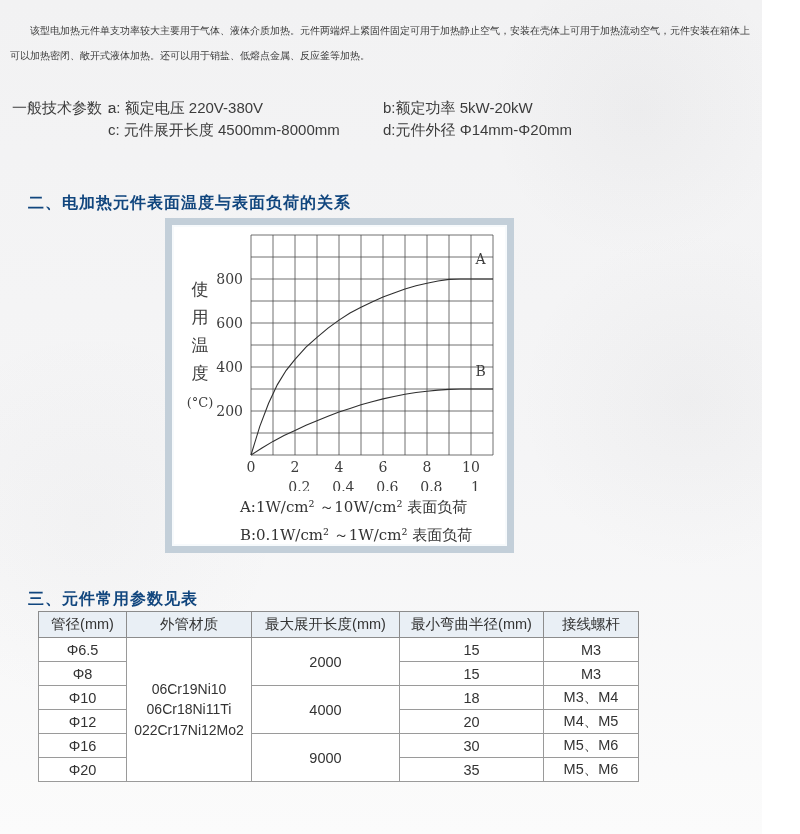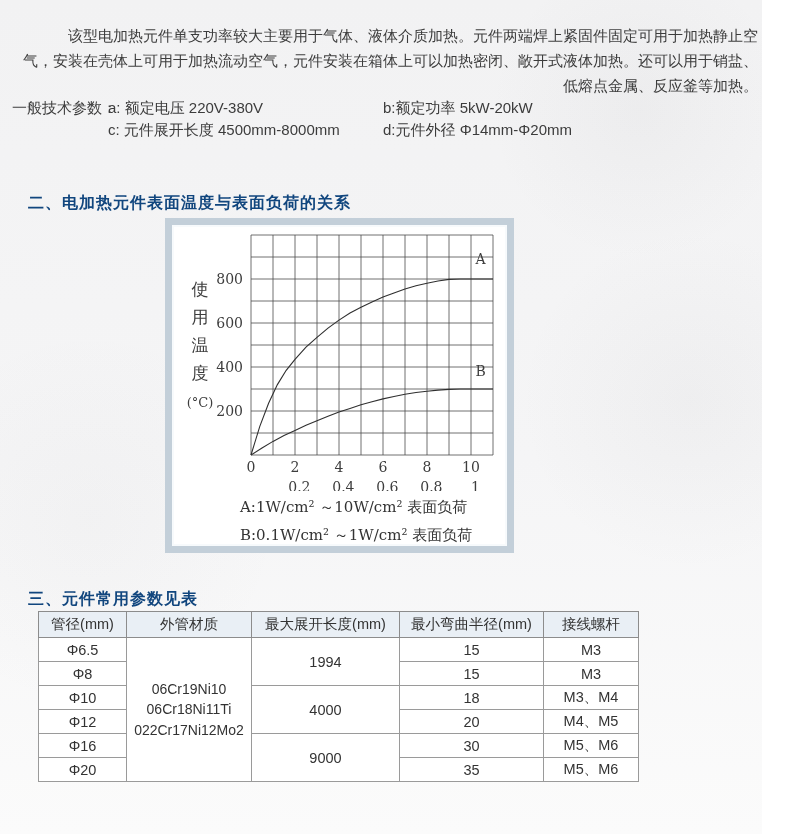--- a/index.html
+++ b/index.html
@@ -11,21 +11,21 @@
   .content{
     position:absolute;left:0;top:0;width:762px;height:834px;
     background:
       radial-gradient(circle at 640px 110px, rgba(120,120,125,0.05), transparent 150px),
       radial-gradient(circle at 690px 400px, rgba(120,120,125,0.05), transparent 170px),
       radial-gradient(circle at 90px 520px, rgba(120,120,125,0.035), transparent 190px),
       linear-gradient(180deg,#f2f2f3 0%,#f5f5f6 55%,#fbfbfb 100%);
   }
   .intro{
     position:absolute;top:8px;left:10px;width:748px;
-    font-size:15px;line-height:25px;color:#3c3c3c;text-indent:2em;text-align:right;
+    font-size:10px;line-height:25px;color:#3c3c3c;text-indent:2em;
   }
   .param-line{position:absolute;left:0;width:762px;height:22px;font-size:15px;color:#3c3c3c;margin-top:12px;}
   .param-line .plabel{position:absolute;left:12px;}
   .param-line .pa{position:absolute;left:108px;}
   .param-line .pb{position:absolute;left:383px;}
   .note{position:absolute;top:154px;left:12px;width:745px;font-size:15px;color:#3c3c3c;}
   .sec-title{
     position:absolute;left:28px;font-size:16px;font-weight:bold;color:#11467e;letter-spacing:1px;
   }
   .chart-box{
@@ -149,21 +149,21 @@
           <th>外管材质</th>
           <th>最大展开长度(mm)</th>
           <th>最小弯曲半径(mm)</th>
           <th>接线螺杆</th>
         </tr>
       </thead>
     <tbody>
         <tr>
           <td>Φ6.5</td>
           <td rowspan="6" class="material">06Cr19Ni10<br>06Cr18Ni11Ti<br>022Cr17Ni12Mo2</td>
-          <td rowspan="2">1994</td>
+          <td rowspan="2">2000</td>
           <td>15</td>
           <td>M3</td>
         </tr>
         <tr>
           <td>Φ8</td>
           <td>15</td>
           <td>M3</td>
         </tr>
         <tr>
           <td>Φ10</td>

